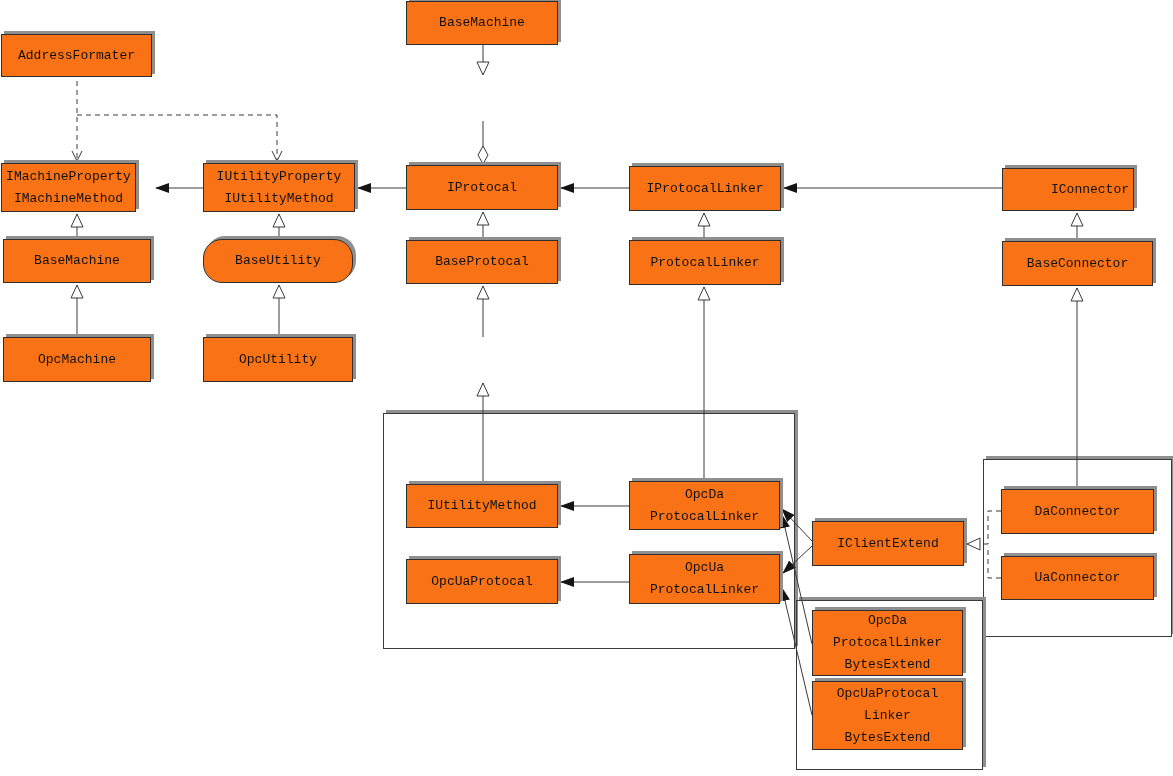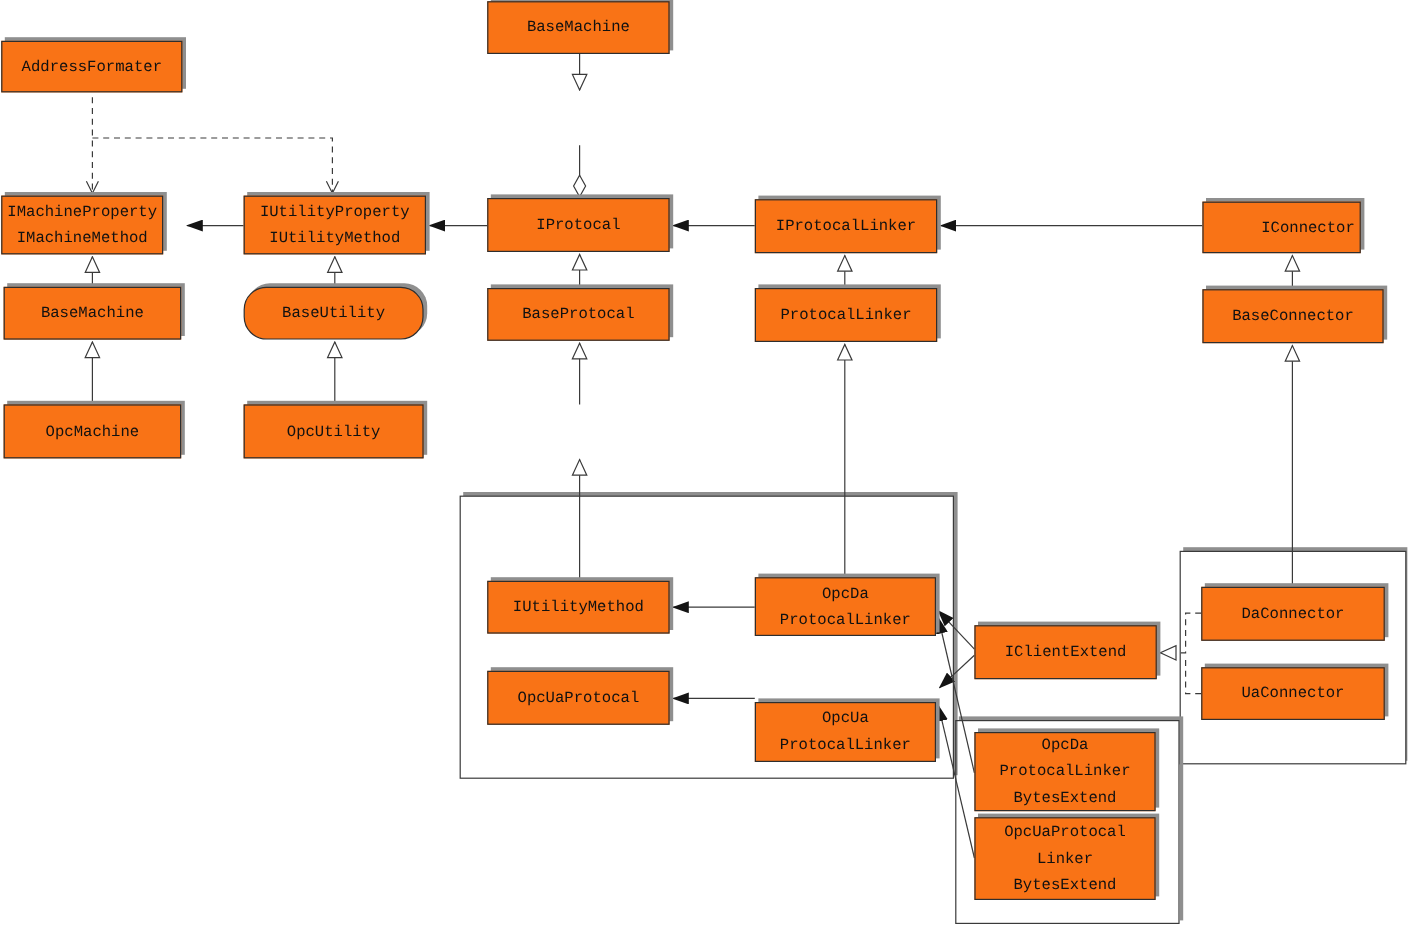--- a/index.html
+++ b/index.html
@@ -142,21 +142,21 @@
     <div class="node" style="left: 406px; top: 484px; width: 152px; height: 44px;">
       <div class="nline">IUtilityMethod</div>
     </div>
     <div class="node" style="left: 406px; top: 559px; width: 152px; height: 45px;">
       <div class="nline">OpcUaProtocal</div>
     </div>
     <div class="node" style="left: 629px; top: 481px; width: 151px; height: 49px;">
       <div class="nline">OpcDa</div>
       <div class="nline">ProtocalLinker</div>
     </div>
-    <div class="node" style="left: 629px; top: 585px; width: 151px; height: 50px;">
+    <div class="node" style="left: 629px; top: 554px; width: 151px; height: 50px;">
       <div class="nline">OpcUa</div>
       <div class="nline">ProtocalLinker</div>
     </div>
     <div class="node" style="left: 812px; top: 521px; width: 152px; height: 45px;">
       <div class="nline">IClientExtend</div>
     </div>
     <div class="node" style="left: 1001px; top: 489px; width: 153px; height: 45px;">
       <div class="nline">DaConnector</div>
     </div>
     <div class="node" style="left: 1001px; top: 556px; width: 153px; height: 44px;">

